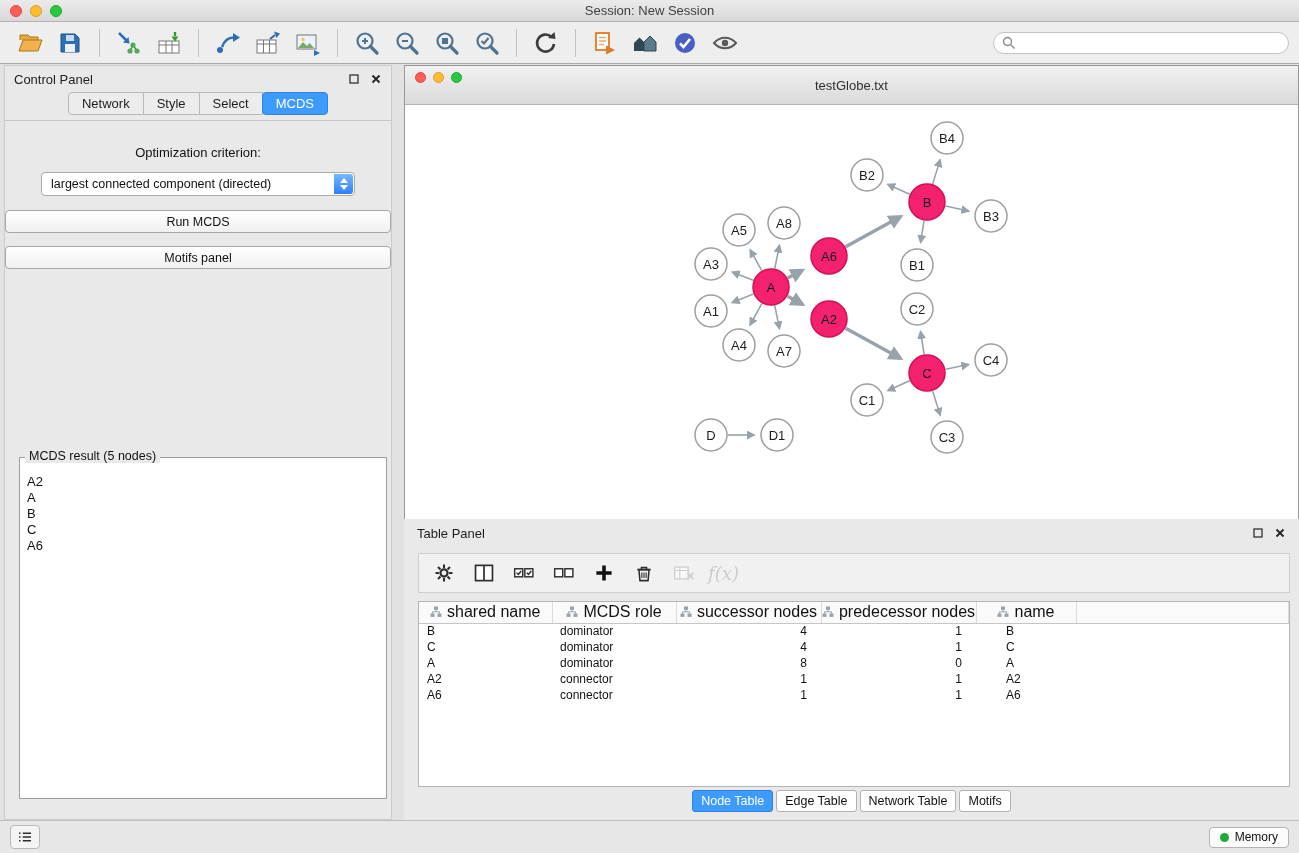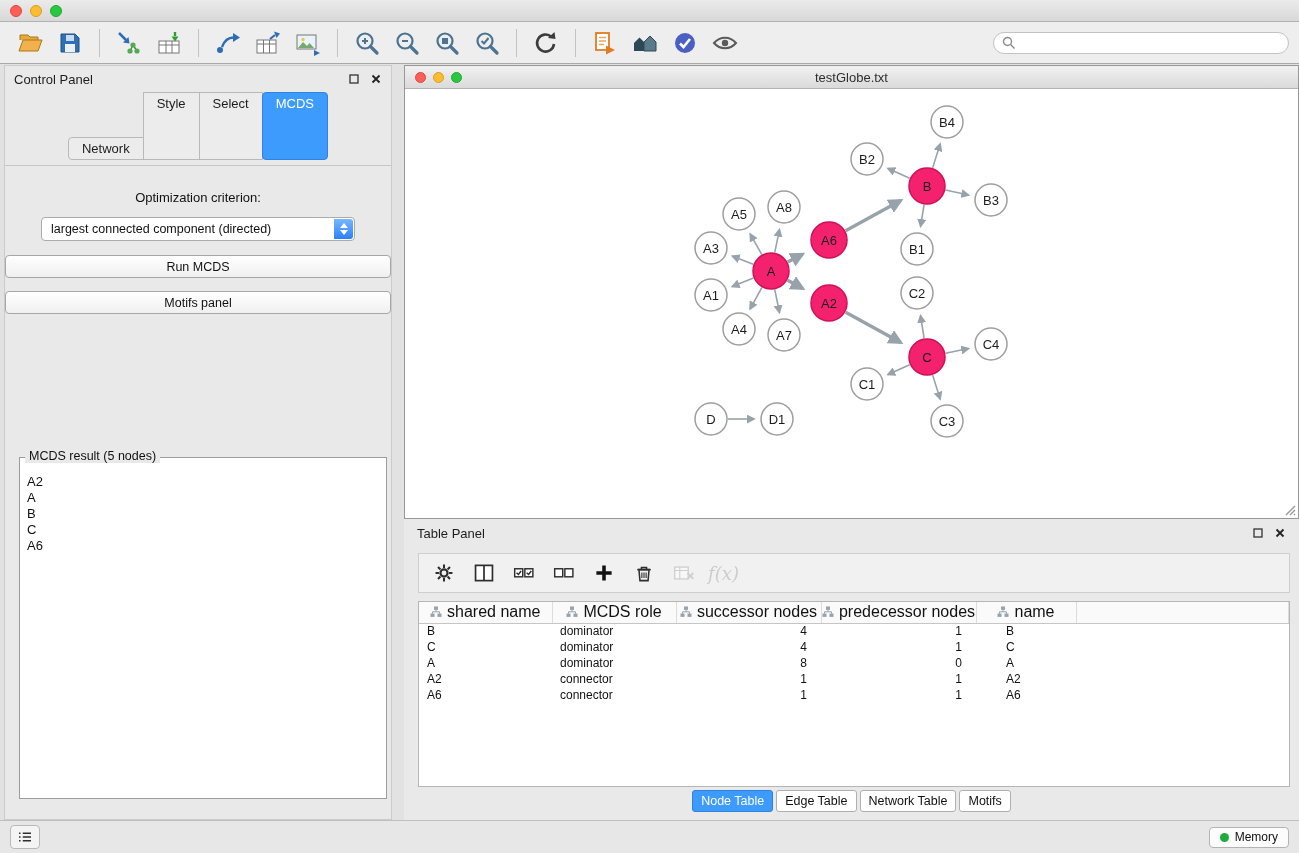--- a/index.html
+++ b/index.html
@@ -65,21 +65,21 @@
   .panel-controls { margin-left: auto; display: flex; gap: 10px; align-items: center; }
   .mini-btn { width: 12px; height: 12px; display: flex; align-items: center; justify-content: center; background: transparent; border: none; }
   .cp-tabbar { display: flex; justify-content: center; padding-bottom: 5px; border-bottom: 1px solid #c6c6c6; }
   .cp-tab {
     font-size: 13px; color: #1d1d1d;
     padding: 3px 13px;
     background: #ececec;
     border: 1px solid #b9b9b9;
     margin-left: -1px;
   }
-  .cp-tab:first-child { border-radius: 4px 0 0 4px; margin-left: 0; margin-top: 45px; }
+  .cp-tab:first-child { border-radius: 4px 0 0 4px; margin-left: 0; }
   .cp-tab:last-child  { border-radius: 0 4px 4px 0; }
   .cp-tab.active { background: #3d9bfd; border-color: #2f82e0; color: #fff; border-radius: 4px; }
   .cp-content { text-align: center; padding-top: 24px; }
   .opt-label { font-size: 13px; color: #111; }
   .dropdown {
     margin: 12px auto 0;
     width: 314px; height: 24px;
     background: #fff;
     border: 1px solid #ababab;
     border-radius: 4px;
@@ -114,21 +114,21 @@
     font-size: 12.5px; color: #111;
   }
   .result-list { padding: 16px 10px 0 7px; text-align: left; font-size: 13px; color: #111; }
   .result-list div { line-height: 16px; }
   
   .network-window {
     position: absolute; left: 404px; top: 0; width: 895px; height: 454px;
     background: #fff; border: 1px solid #979797;
   }
   .nw-titlebar {
-    height: 23px;
+    height: 39px;
     background: linear-gradient(#f1f1f1,#dadada);
     border-bottom: 1px solid #b3b3b3;
     position: relative; display: flex; align-items: center;
   }
   .nw-lights { position: absolute; left: 10px; top: 6px; display: flex; gap: 7px; }
   .nw-lights .light { width: 11px; height: 11px; }
   .nw-title { flex: 1; text-align: center; font-size: 13px; color: #2e2e2e; }
   .nw-canvas { position: relative; width: 100%; height: 429px; overflow: hidden; background: #fff; }
   .nw-canvas svg.graph { position: absolute; left: 0; top: 0; }
   .resize-grip { position: absolute; right: 2px; bottom: 2px; }
@@ -197,20 +197,21 @@
 </style>
 </head>
 <body>
 
 <div class="titlebar">
   <div class="lights">
     <span class="light red"></span>
     <span class="light yellow"></span>
     <span class="light green"></span>
   </div>
+  <div class="title">Session: New Session</div>
 </div>
 
 <div class="toolbar">
   <div id="toolbar-items">
       <button class="tb-btn">
         <svg width="26" height="26" viewBox="0 0 26 26">
           <path d="M3 10 V5 h8 l2 2 h8 v3" fill="#e8a93c" stroke="#a87917"></path>
           <path d="M2 21 L6 10 h19 l-4 11 z" fill="#f2b14d" stroke="#a87917"></path>
         </svg>
       </button>

